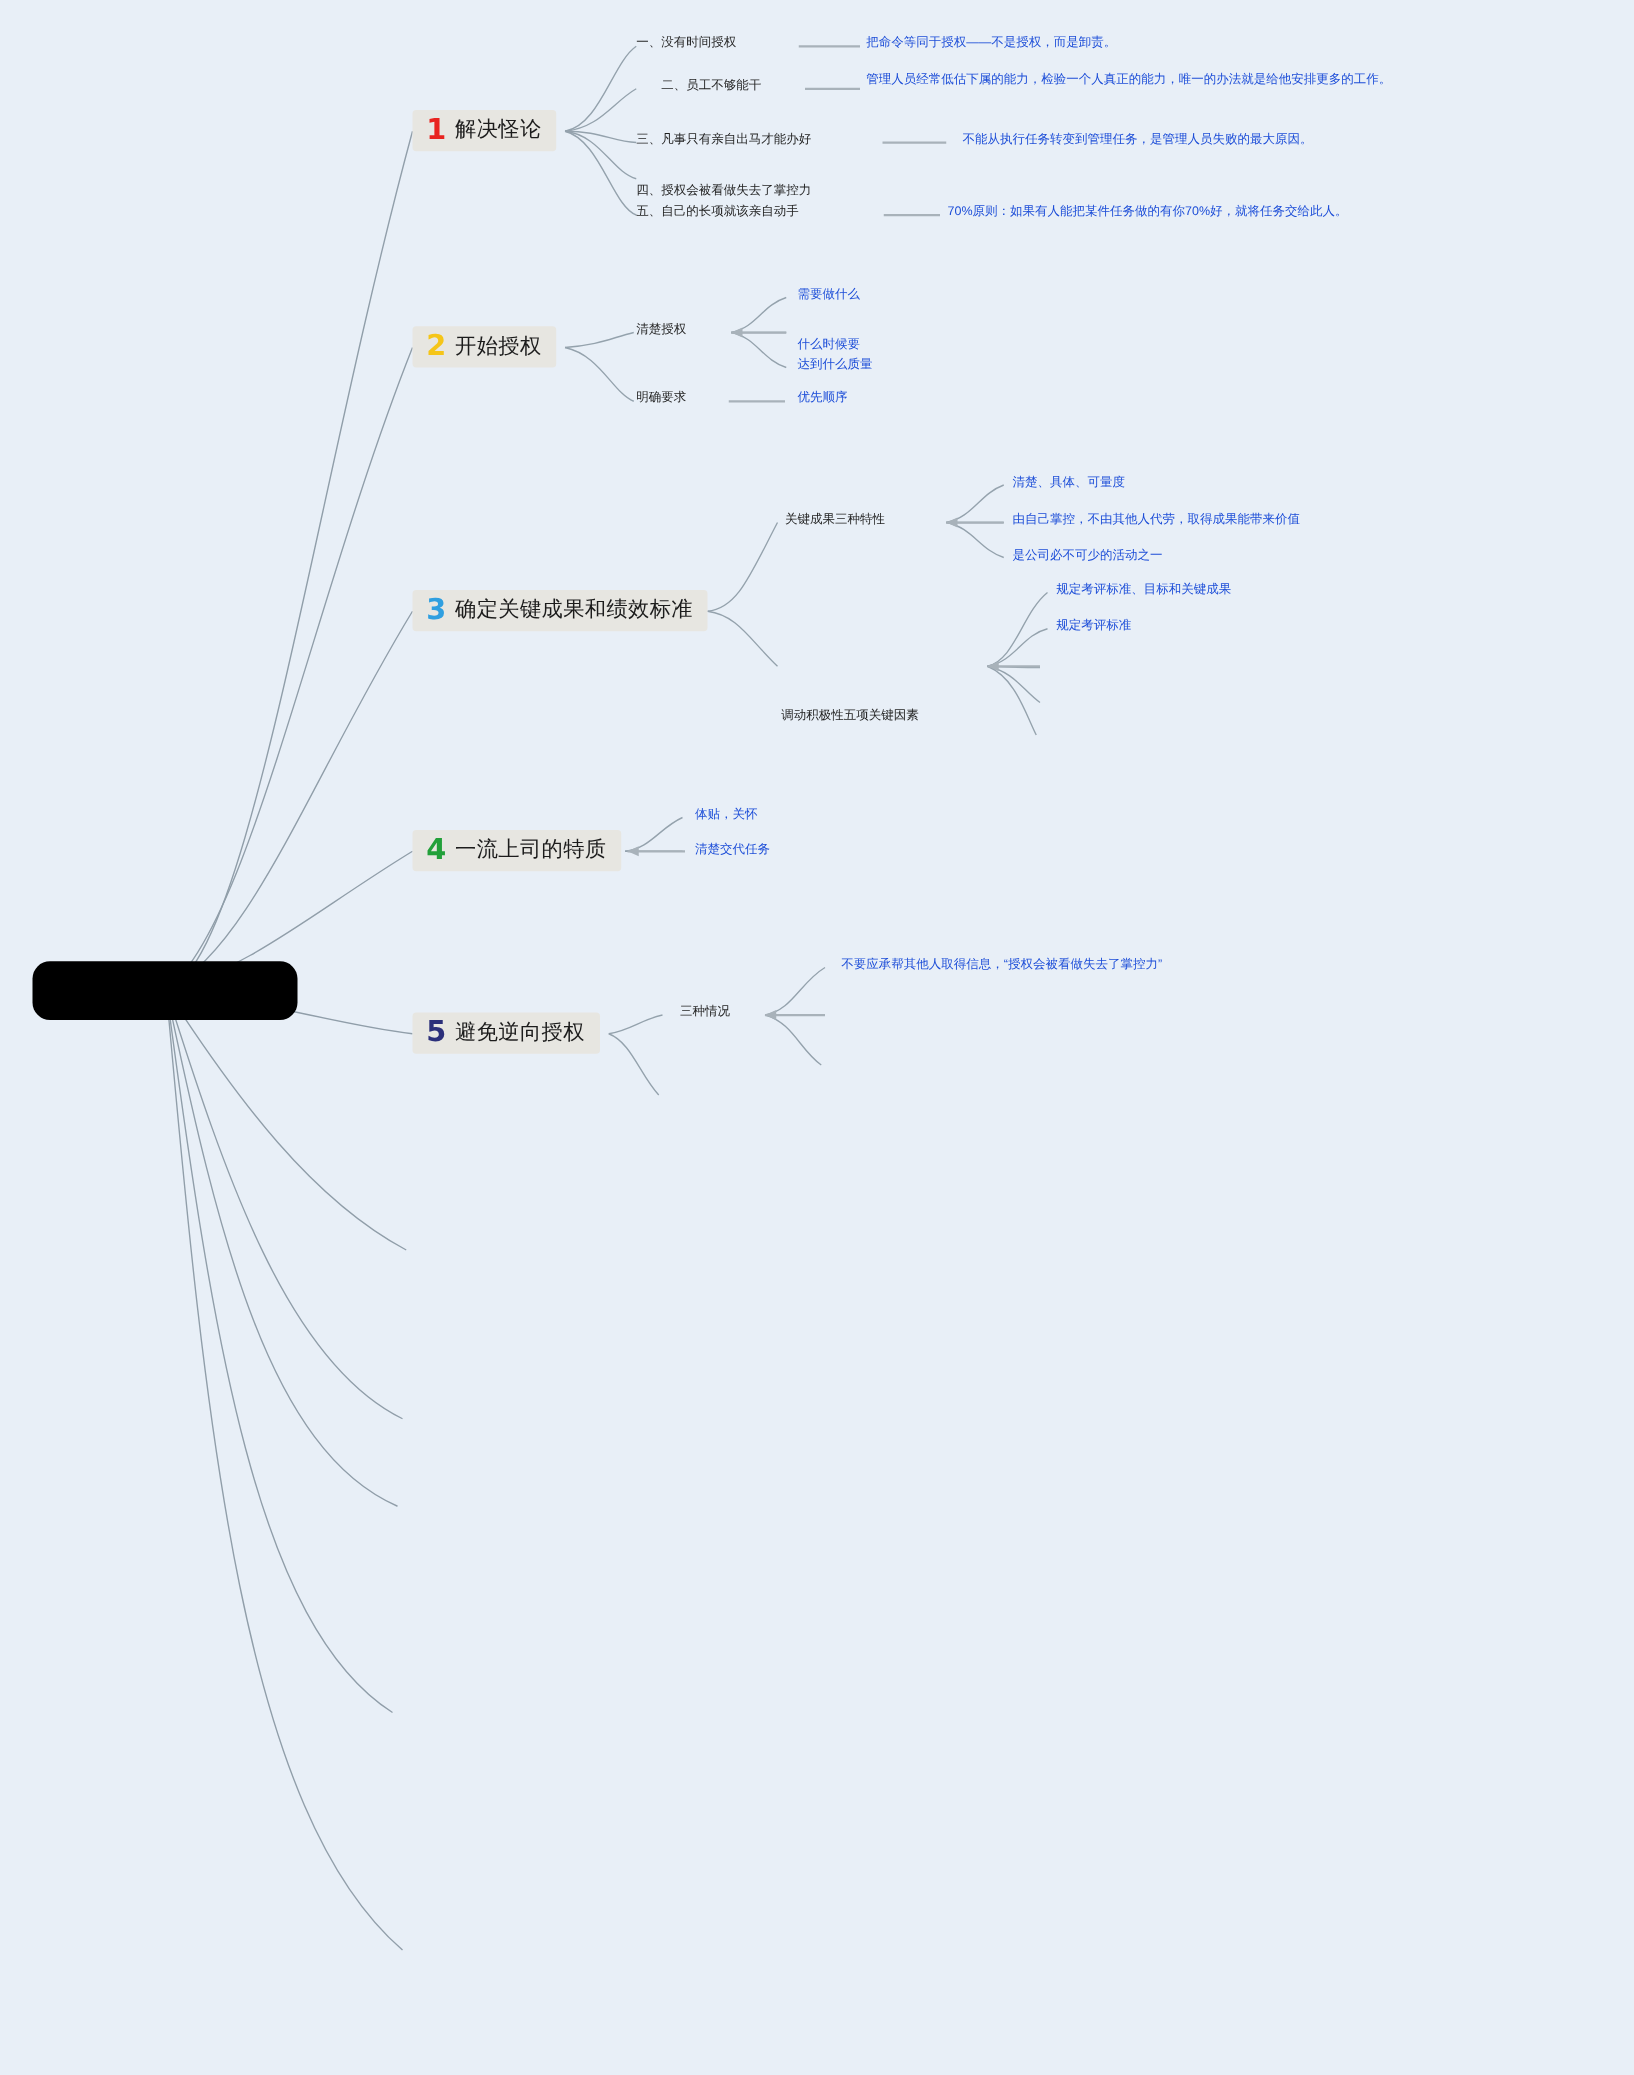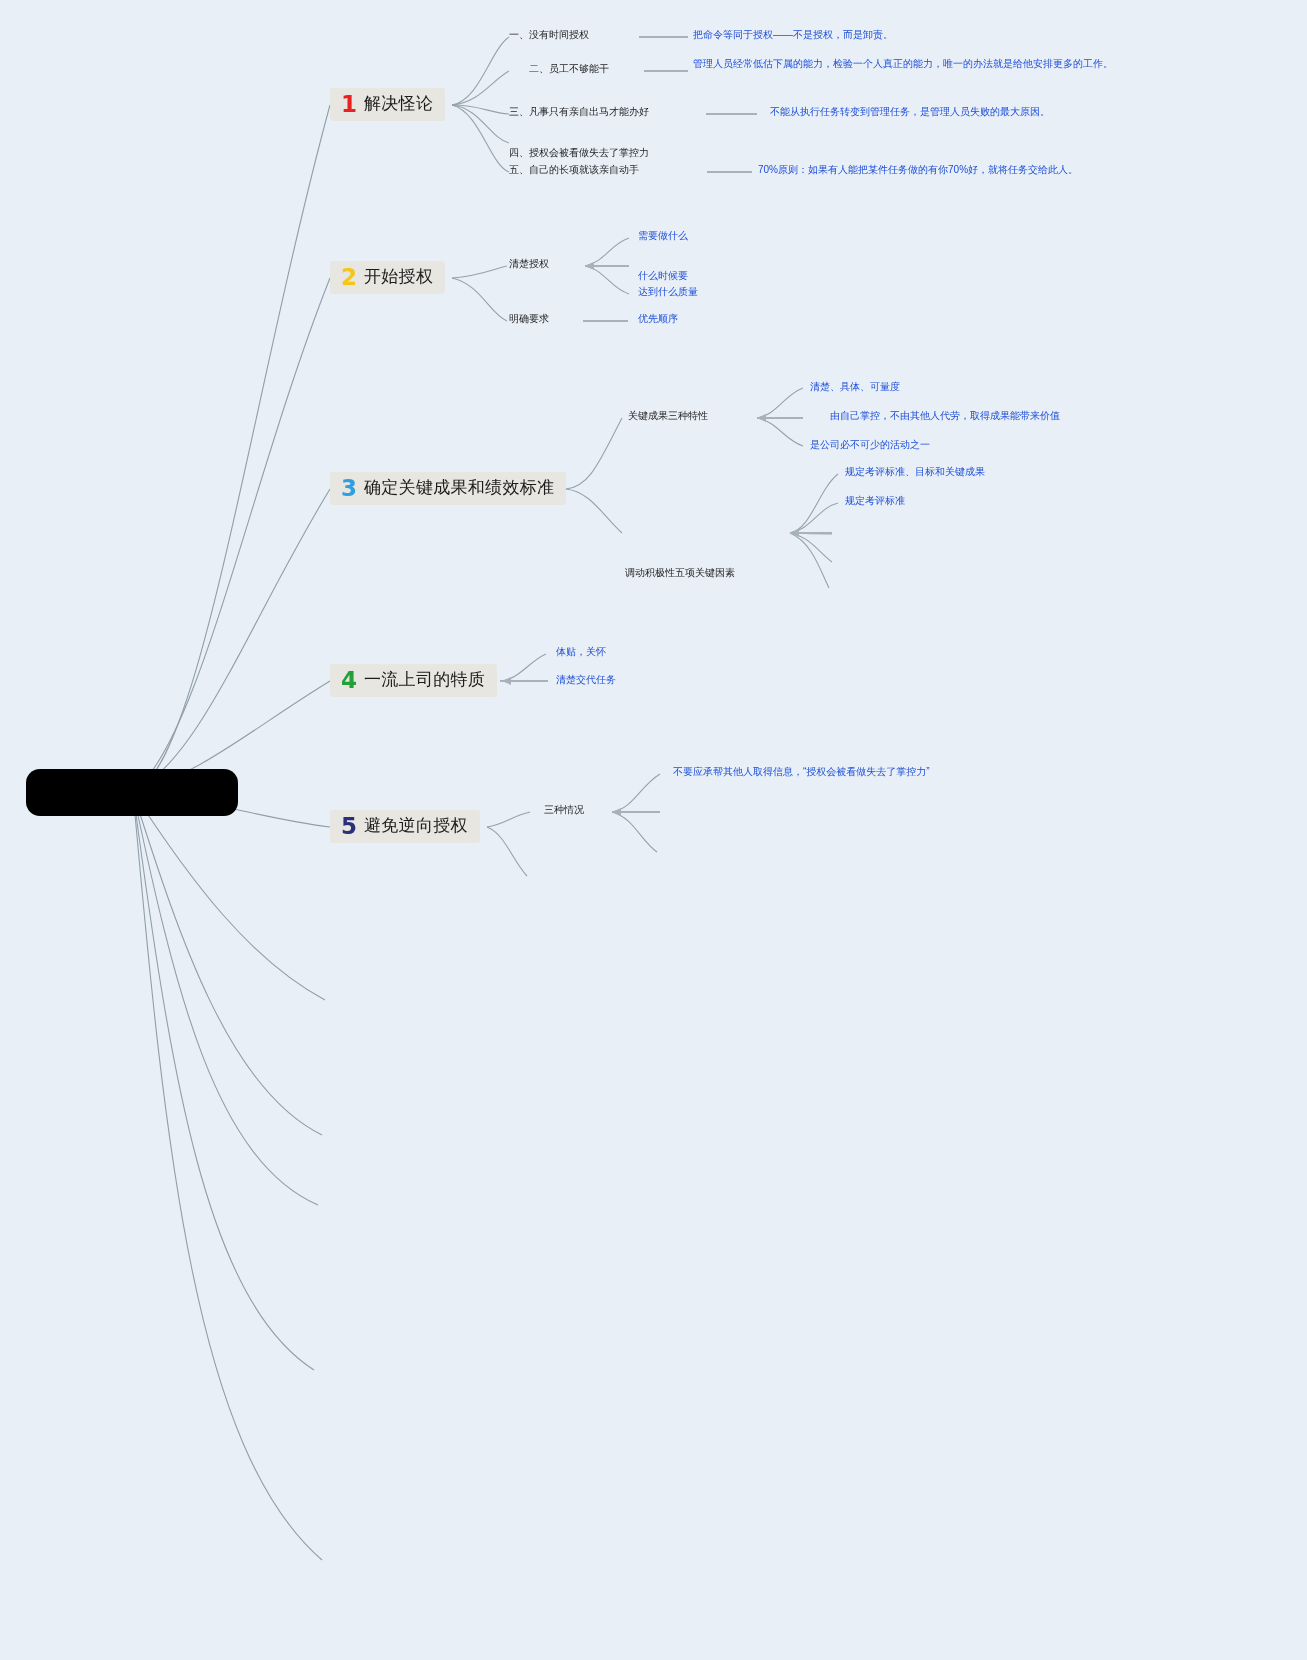--- a/index.html
+++ b/index.html
@@ -206,21 +206,21 @@
   <div class="node t2" style="left:509px; top:313px;">明确要求</div>
   <div class="node t3" style="left:638px; top:313px;">优先顺序</div>
 
   <div class="node chapter" style="left:330px; top:472px;">
     <span class="num" style="color:#2f9fe0">3</span>
     <span class="ttl">确定关键成果和绩效标准</span>
   </div>
 
   <div class="node t2" style="left:628px; top:410px;">关键成果三种特性</div>
   <div class="node t3" style="left:810px; top:381px;">清楚、具体、可量度</div>
-  <div class="node t3" style="left:810px; top:410px;margin-left:20px;">由自己掌控，不由其他人代劳，取得成果能带来价值</div>
+  <div class="node t3" style="left:810px; top:410px;">由自己掌控，不由其他人代劳，取得成果能带来价值</div>
   <div class="node t3" style="left:810px; top:439px;">是公司必不可少的活动之一</div>
 
   <div class="node t2" style="left:625px; top:525px;margin-top:42px;">调动积极性五项关键因素</div>
   <div class="node t3" style="left:845px; top:466px;">规定考评标准、目标和关键成果</div>
   <div class="node t3" style="left:845px; top:495px;">规定考评标准</div>
 
   <div class="node chapter" style="left:330px; top:664px;">
     <span class="num" style="color:#22a03a">4</span>
     <span class="ttl">一流上司的特质</span>
   </div>

